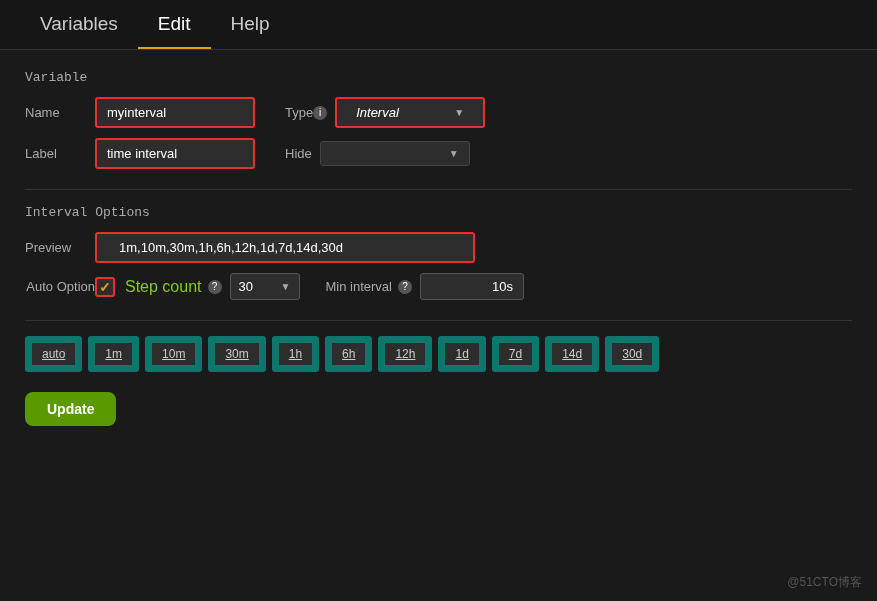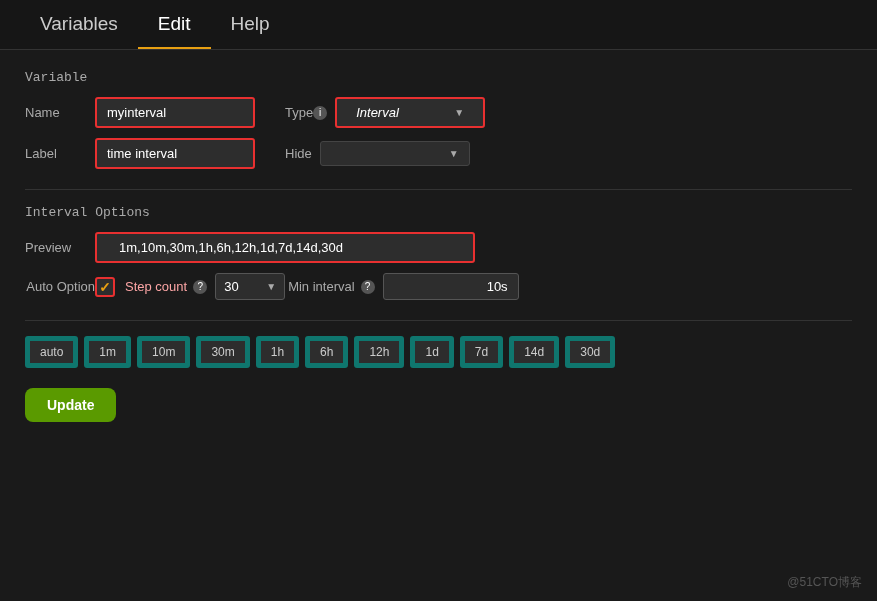--- a/index.html
+++ b/index.html
@@ -191,79 +191,80 @@
       margin-right: 10px;
     }
 
     .checkbox-check {
       color: #e8a012;
       font-size: 14px;
       font-weight: bold;
     }
 
     .step-count-label {
-      font-size: 13px;
-      color: #fca5a5;
+      font-size: 16px;
+      color: #84cc16;
       margin-right: 6px;
     }
 
     .step-select {
       background: #2d2d2d;
       border: 1px solid #555;
       border-radius: 3px;
       color: #fff;
       padding: 5px 8px;
       font-size: 13px;
       display: flex;
       align-items: center;
       width: 70px;
       justify-content: space-between;
       cursor: pointer;
-      margin-right: 3px;
+      margin-right: 26px;
     }
 
     .min-interval-label {
       font-size: 13px;
       color: #aaa;
       margin-right: 6px;
     }
 
     .min-interval-value {
       background: #2d2d2d;
       border: 1px solid #555;
       border-radius: 3px;
       color: #fff;
       padding: 5px 10px;
       font-size: 13px;
-      width: 136px;
+      width: 104px;
     }
 
     .preview-section {
       margin-bottom: 20px;
     }
 
     .preview-title {
       font-size: 14px;
       color: #ccc;
       margin-bottom: 12px;
     }
 
     .preview-tags {
       display: flex;
       flex-wrap: wrap;
       gap: 6px;
     }
 
     .preview-tag {
       background: #2d2d2d;
-      border: 5px solid #0f766e;
+      border: 7px solid #0f766e;
       border-radius: 3px;
       color: #ccc;
       padding: 4px 10px;
       font-size: 12px;
+      text-decoration: underline;
     }
 
     .update-btn {
       background: #5a9a00;
       color: #fff;
       border: none;
       border-radius: 8px;
       padding: 9px 22px;
       font-size: 14px;
       cursor: pointer;

